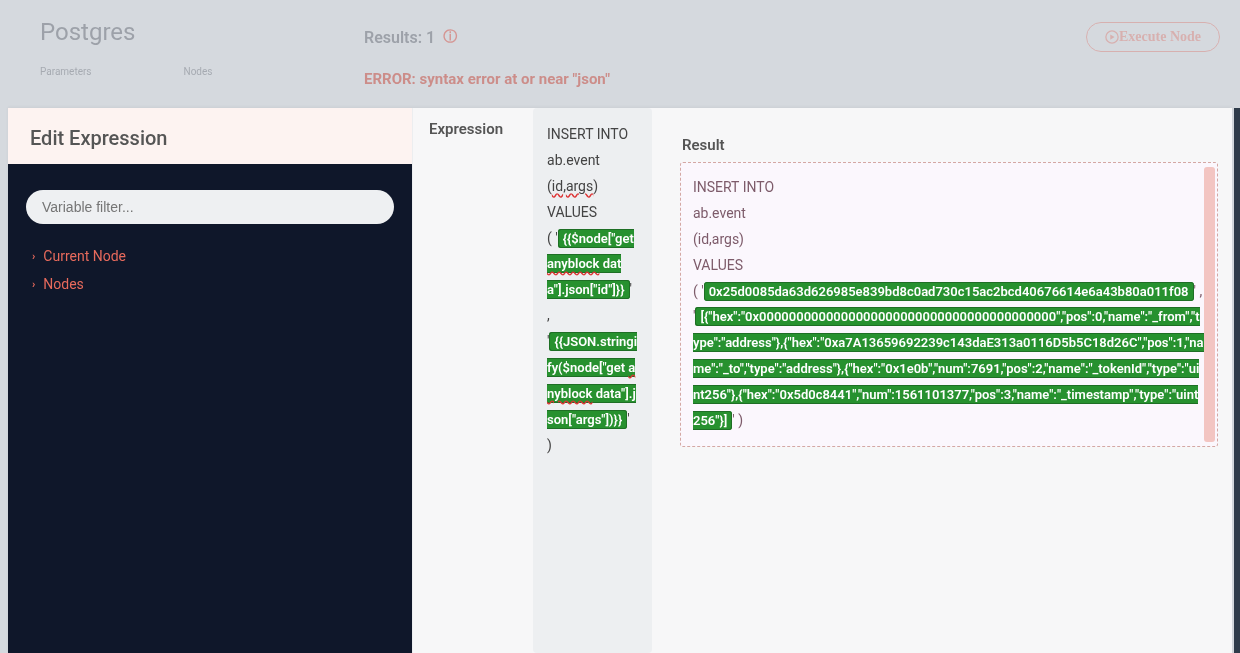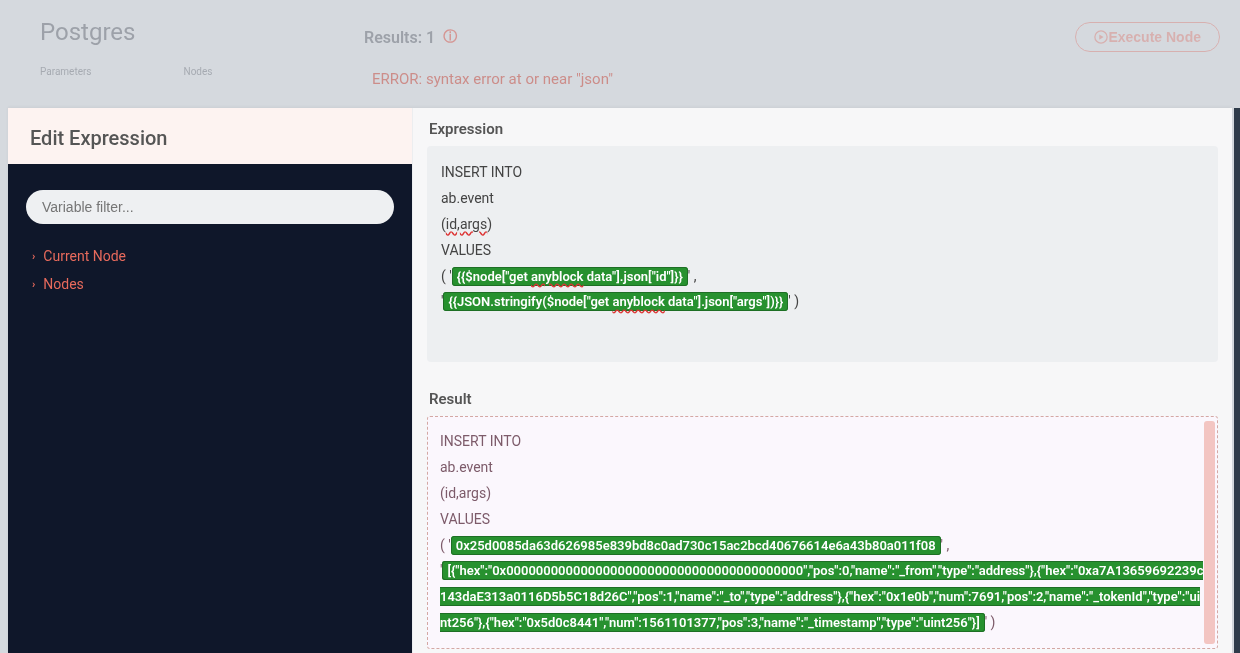--- a/index.html
+++ b/index.html
@@ -60,28 +60,29 @@
     border: 1.5px solid #e76a5c;
     color: #e76a5c;
     background: transparent;
     border-radius: 18px;
     padding: 6px 18px;
     font-size: 14px;
     font-weight: 600;
     display: flex;
     align-items: center;
     opacity: 0.6;
+    font-family: Liberation Serif, serif;
   }
   .err-line {
     position: absolute;
     top: 70px;
-    left: 372px;
+    left: 364px;
     color: #d05a4e;
     font-size: 15px;
-    font-weight: 400;
+    font-weight: 700;
   }
 
   
   .overlay {
     position: absolute;
     top: 0; left: 0; right: 0; bottom: 0;
     background: rgba(200,205,210,0.45);
   }
   .modal {
     position: absolute;
@@ -145,21 +146,21 @@
     cursor: pointer;
   }
   .tree-item .chev {
     font-size: 11px;
     font-weight: 700;
   }
 
   .right-pane {
     flex: 1;
     display: flex;
-    flex-direction: column;
+    flex-direction: row;
     background: #f7f7f8;
     border-left: 1px solid #eceef0;
     min-width: 0;
   }
   .section-label {
     font-size: 15px;
     font-weight: 600;
     color: #555;
     padding: 12px 16px 8px 16px;
   }

